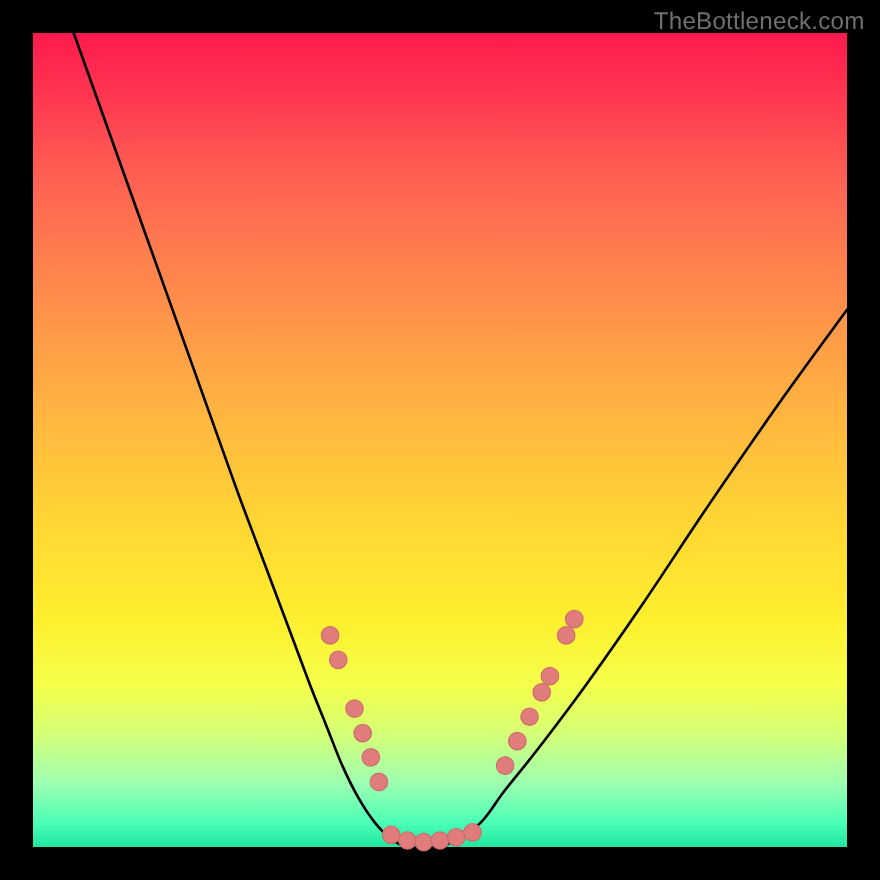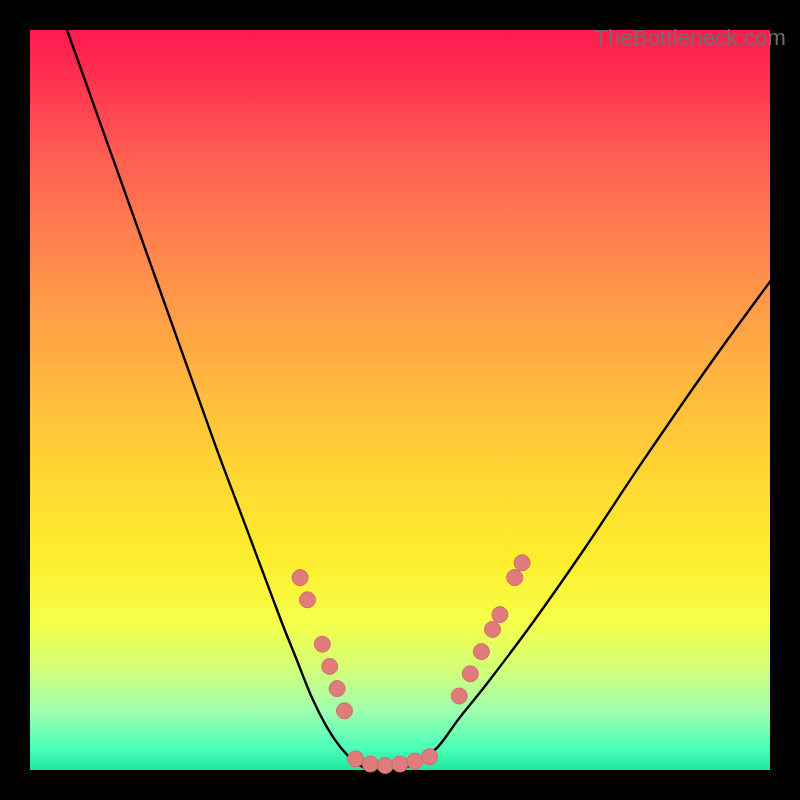--- a/index.html
+++ b/index.html
@@ -34,21 +34,20 @@
   }
   .watermark {
     position: absolute;
     top: 6px;
     right: 14px;
     color: #6f6f6f;
     font-size: 22px;
     font-weight: 500;
     letter-spacing: 0.2px;
     user-select: none;
-    margin-top: 19px;
   }
   svg.curve {
     position: absolute;
     left: 0;
     top: 0;
     width: 740px;
     height: 740px;
     overflow: visible;
   }
 </style>

